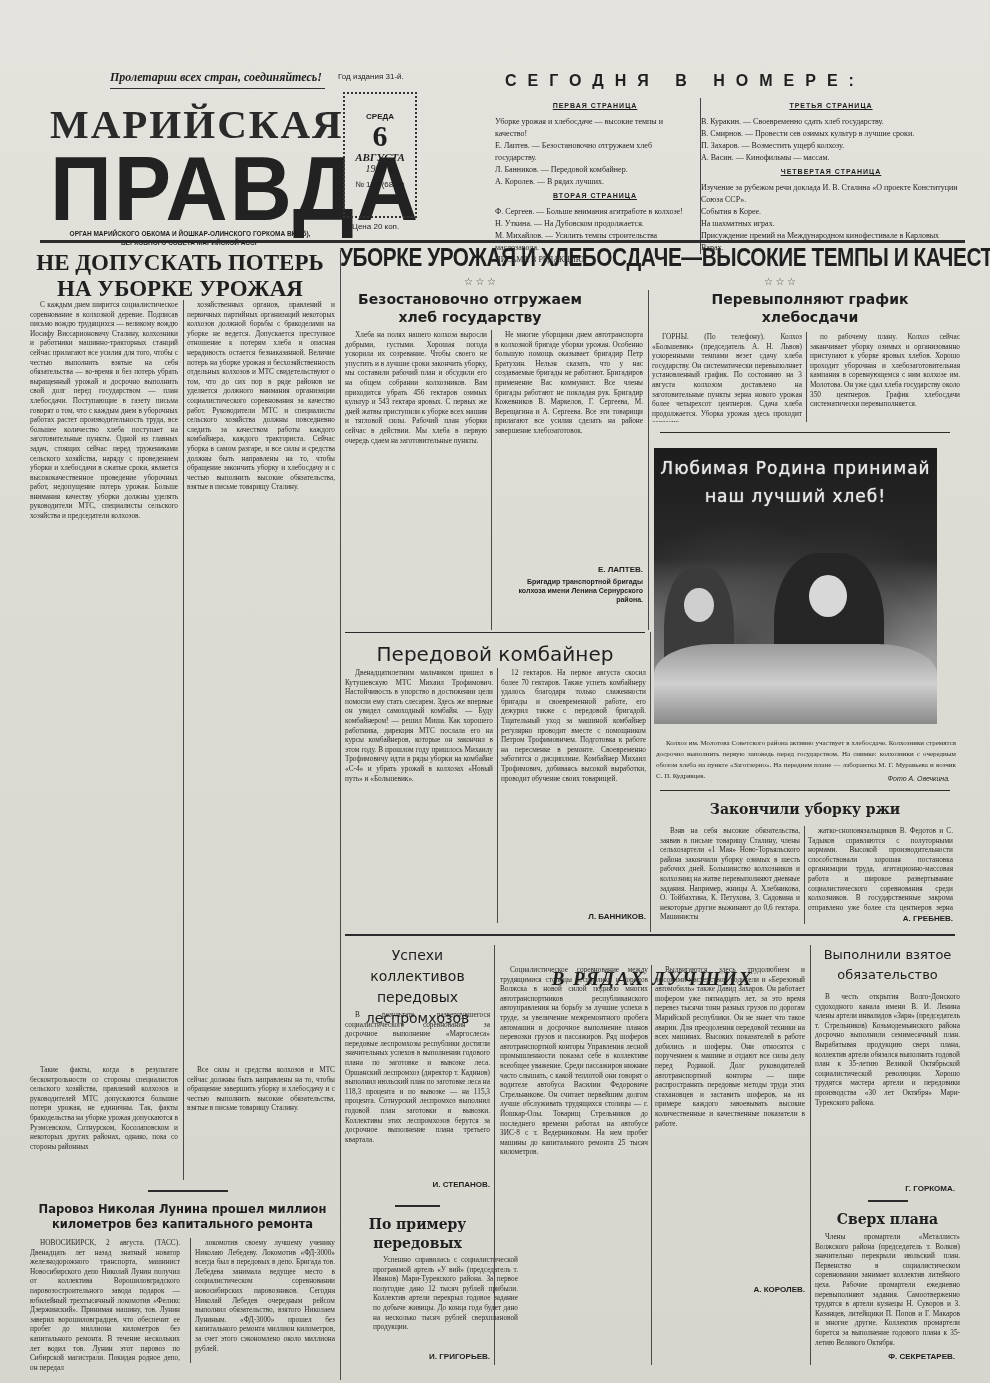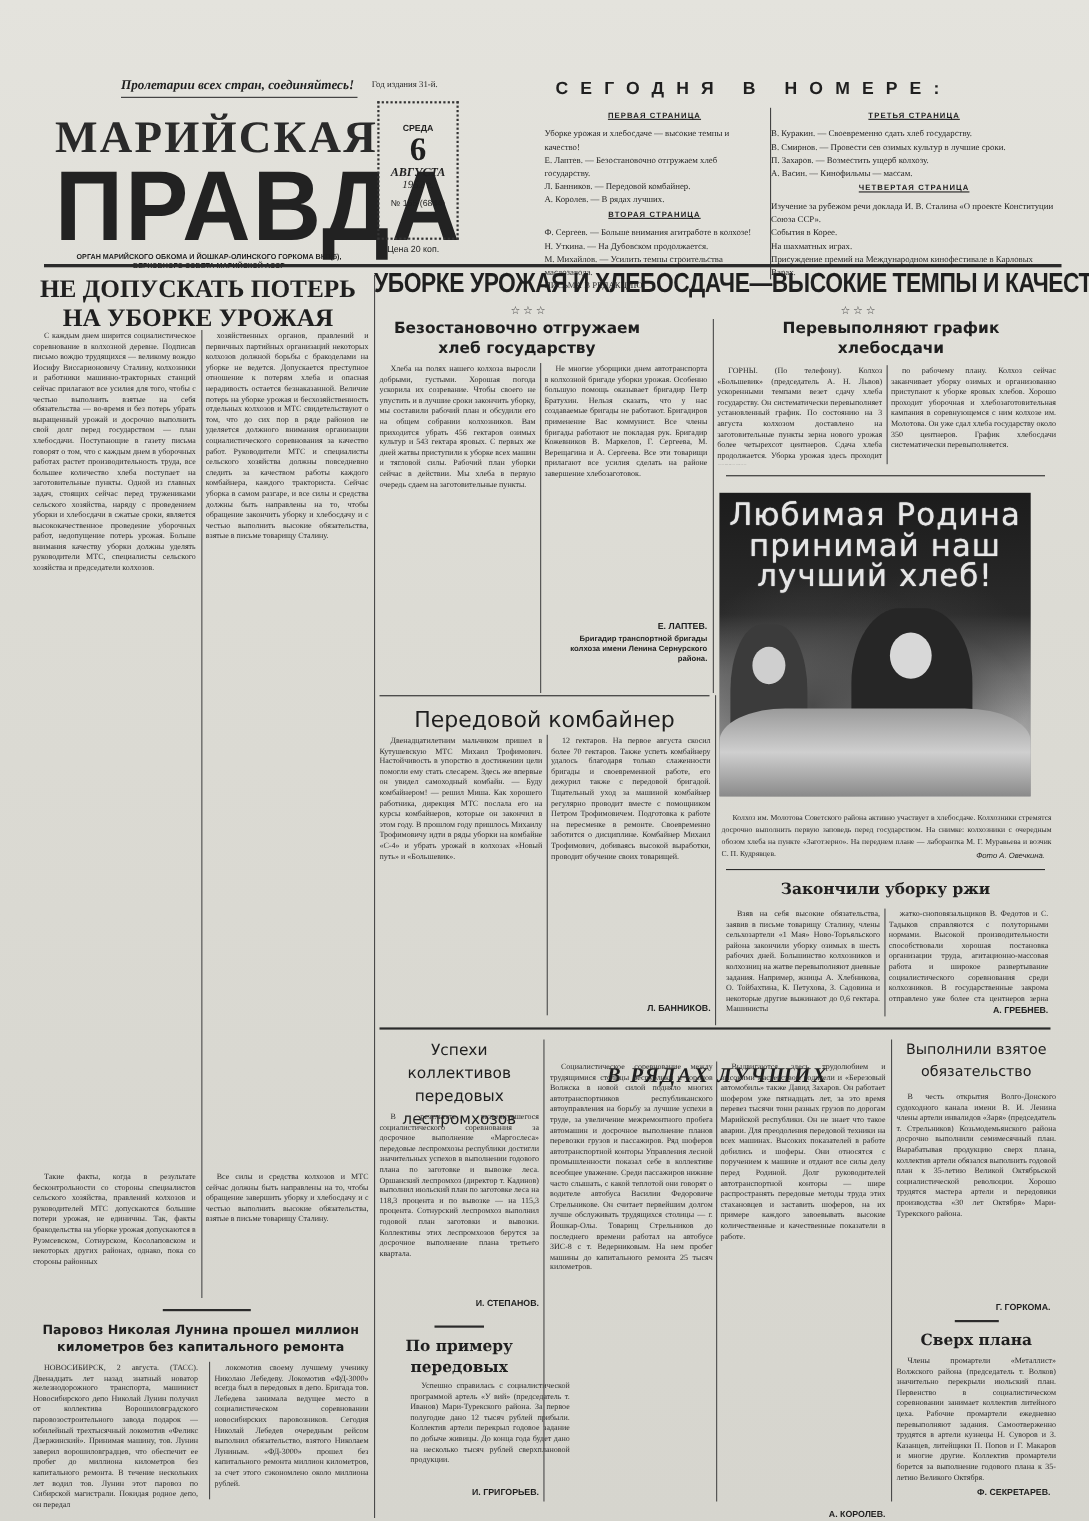--- a/index.html
+++ b/index.html
@@ -2,21 +2,21 @@
 <html><head>
 <meta charset="utf-8">
 <style>
   html, body { margin:0; padding:0; }
   body { width:990px; height:1383px; background:#d9d8d2; overflow:hidden; position:relative;
          font-family:"Liberation Serif", serif; color:#1f1f1f; }
   .page { position:absolute; left:0; top:0; width:990px; height:1383px;
           background:linear-gradient(180deg,#e4e3dd 0%,#dcdbd4 40%,#d6d5ce 100%); }
   .abs { position:absolute; }
   .motto { left:110px; top:70px; font-style:italic; font-weight:bold; font-size:12px; border-bottom:1px solid #333; padding-bottom:3px; width:215px; }
-  .year { left:338px; top:72px; font-size:8px; font-family:Liberation Serif, serif; }
+  .year { left:338px; top:72px; font-size:8px; font-family:Liberation Sans, sans-serif; }
   .mast1 { left:50px; top:100px; font-family:"Liberation Serif",serif; font-weight:bold; font-size:41px; letter-spacing:2px; color:#2a2a2a; }
   .mast2 { left:50px; top:148px; font-family:"Liberation Sans",sans-serif; font-weight:900; font-size:86px; letter-spacing:2px; line-height:80px; color:#222; transform:scaleY(1.05); }
   .organ { left:50px; top:229px; width:280px; text-align:center; font-family:"Liberation Sans",sans-serif; font-weight:bold; font-size:6.5px; line-height:9px; }
   .datebox { left:343px; top:92px; width:70px; height:122px; border:2px dotted #333; text-align:center; font-family:"Liberation Sans",sans-serif; }
   .datebox .dow { font-size:8px; font-weight:bold; margin-top:18px; }
   .datebox .day { font-family:"Liberation Serif",serif; font-weight:bold; font-size:30px; line-height:30px; }
   .datebox .mon { font-style:italic; font-weight:bold; font-size:11px; font-family:"Liberation Serif",serif; }
   .datebox .yr { font-style:italic; font-size:10px; font-family:"Liberation Serif",serif; }
   .datebox .num { font-size:8px; margin-top:6px; }
   .price { left:352px; top:222px; font-size:8px; font-family:"Liberation Sans",sans-serif; }
@@ -34,21 +34,21 @@
   .serif-head { font-family:"DejaVu Serif",serif; font-weight:bold; font-size:14px; text-align:center; line-height:19px; }
   .col { position:absolute; font-family:"Liberation Serif",serif; font-size:7.3px; line-height:9.6px; text-align:justify; color:#2a2a2a; overflow:hidden; }
   .col p { margin:0; text-indent:10px; }
   .sig { font-family:"Liberation Sans",sans-serif; font-weight:bold; font-size:8px; text-align:right; }
   .small-cred { font-family:"Liberation Sans",sans-serif; font-size:7px; text-align:right; font-weight:bold; line-height:9px; }
   .photo { left:654px; top:448px; width:283px; height:276px; background:
        radial-gradient(ellipse at 30% 70%, #4a4a4a 0%, transparent 45%),
        radial-gradient(ellipse at 65% 60%, #3a3a3a 0%, transparent 40%),
        radial-gradient(ellipse at 70% 90%, #bdbdbd 0%, transparent 35%),
        linear-gradient(180deg,#1c1c1c 0%,#2a2a2a 40%,#777 60%,#aaa 85%,#888 100%); overflow:hidden; }
-  .photo .slogan { position:absolute; left:0; top:6px; width:100%; text-align:center; color:#e6e6e6; font-family:"DejaVu Sans",sans-serif; font-size:28px; line-height:28px; letter-spacing:1px; text-shadow:0 0 1px #fff; }
+  .photo .slogan { position:absolute; left:0; top:6px; width:100%; text-align:center; color:#e6e6e6; font-family:"DejaVu Sans",sans-serif; font-size:17px; line-height:28px; letter-spacing:1px; text-shadow:0 0 1px #fff; }
   .photo .fig1 { position:absolute; left:10px; top:120px; width:70px; height:150px; border-radius:40% 40% 10% 10%; background:#3b3b3b; }
   .photo .fig1 .face { position:absolute; left:20px; top:20px; width:30px; height:34px; border-radius:50%; background:#cfcfcf; }
   .photo .fig2 { position:absolute; left:120px; top:105px; width:110px; height:170px; border-radius:40% 40% 10% 10%; background:#262626; }
   .photo .fig2 .face { position:absolute; left:35px; top:22px; width:38px; height:42px; border-radius:50%; background:#d8d8d8; }
   .photo .sacks { position:absolute; left:0; bottom:0; width:100%; height:80px; background:linear-gradient(180deg,#9a9a9a,#cfcfcf 50%,#8a8a8a); border-top-left-radius:60px 30px; border-top-right-radius:60px 30px; }
   .caption { left:656px; top:738px; width:300px; font-size:7px; line-height:11px; }
 </style>
 </head>
 <body>
 
@@ -198,21 +198,21 @@
   <div class="abs vr" style="left:494px;top:945px;height:420px;"></div>
 
   <div class="abs" style="left:500px;top:940px;width:305px;text-align:center;font-family:'Liberation Serif',serif;font-style:italic;font-weight:bold;font-size:19px;letter-spacing:2px;margin-top:28px;">В РЯДАХ ЛУЧШИХ</div>
   <div class="col" style="left:500px;top:965px;width:148px;height:385px;">
       <p>Социалистическое соревнование между трудящимися столицы республики и городов Волжска в новой силой подняло многих автотранспортников республиканского автоуправления на борьбу за лучшие успехи в труде, за увеличение межремонтного пробега автомашин и досрочное выполнение планов перевозки грузов и пассажиров. Ряд шоферов автотранспортной конторы Управления лесной промышленности показал себе в коллективе всеобщее уважение. Среди пассажиров нижние часто слышать, с какой теплотой они говорят о водителе автобуса Василии Федоровиче Стрельникове. Он считает первейшим долгом лучше обслуживать трудящихся столицы — г. Йошкар-Олы. Товарищ Стрельников до последнего времени работал на автобусе ЗИС-8 с т. Ведерниковым. На нем пробег машины до капитального ремонта 25 тысяч километров.</p>
     </div>
   <div class="abs vr" style="left:651px;top:965px;height:400px;"></div>
   <div class="col" style="left:655px;top:965px;width:150px;height:385px;">
       <p>Выдвигаются здесь трудолюбием и высокими мастерством водители и «Березовый автомобиль» также Давид Захаров. Он работает шофером уже пятнадцать лет, за это время перевез тысячи тонн разных грузов по дорогам Марийской республики. Он не знает что такое аварии. Для преодоления передовой техники на всех машинах. Высоких показателей в работе добились и шоферы. Они относятся с поручением к машине и отдают все силы делу перед Родиной. Долг руководителей автотранспортной конторы — шире распространять передовые методы труда этих стахановцев и заставить шоферов, на их примере каждого завоевывать высокие количественные и качественные показатели в работе.</p>
     </div>
-  <div class="abs sig" style="left:655px;top:1372px;width:150px;">А. КОРОЛЕВ.</div>
+  <div class="abs sig" style="left:655px;top:1285px;width:150px;">А. КОРОЛЕВ.</div>
 
   <div class="abs vr" style="left:810px;top:945px;height:420px;"></div>
 
   <div class="abs" style="left:815px;top:945px;width:145px;text-align:center;font-family:'DejaVu Sans',sans-serif;font-size:13px;line-height:20px;">Выполнили взятое обязательство</div>
   <div class="col" style="left:815px;top:992px;width:145px;height:190px;">
       <p>В честь открытия Волго-Донского судоходного канала имени В. И. Ленина члены артели инвалидов «Заря» (председатель т. Стрельников) Козьмодемьянского района досрочно выполнили семимесячный план. Вырабатывая продукцию сверх плана, коллектив артели обязался выполнить годовой план к 35-летию Великой Октябрьской социалистической революции. Хорошо трудятся мастера артели и передовики производства «30 лет Октября» Мари-Турекского района.</p>
     </div>
   <div class="abs sig" style="left:815px;top:1184px;width:140px;">Г. ГОРКОМА.</div>
   <div class="abs hr" style="left:868px;top:1200px;width:40px;height:2px;"></div>
 

